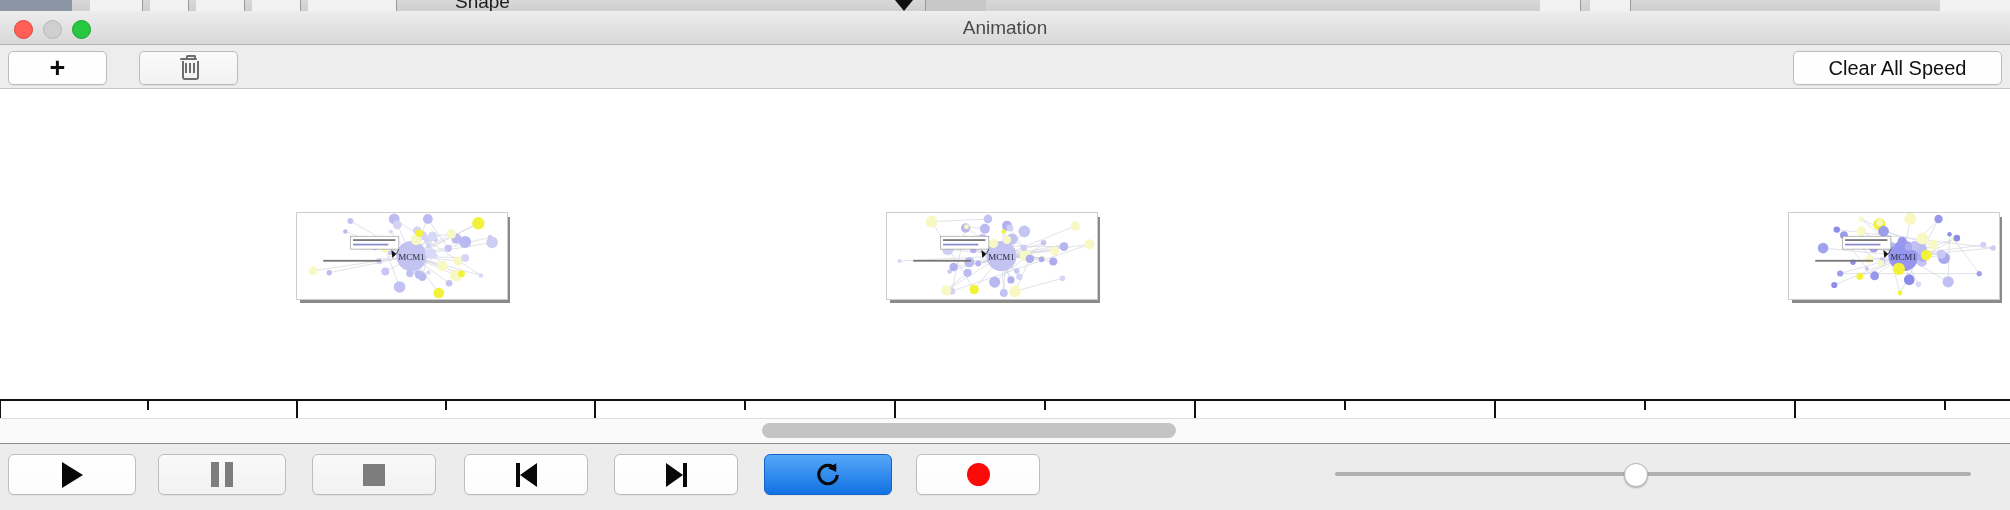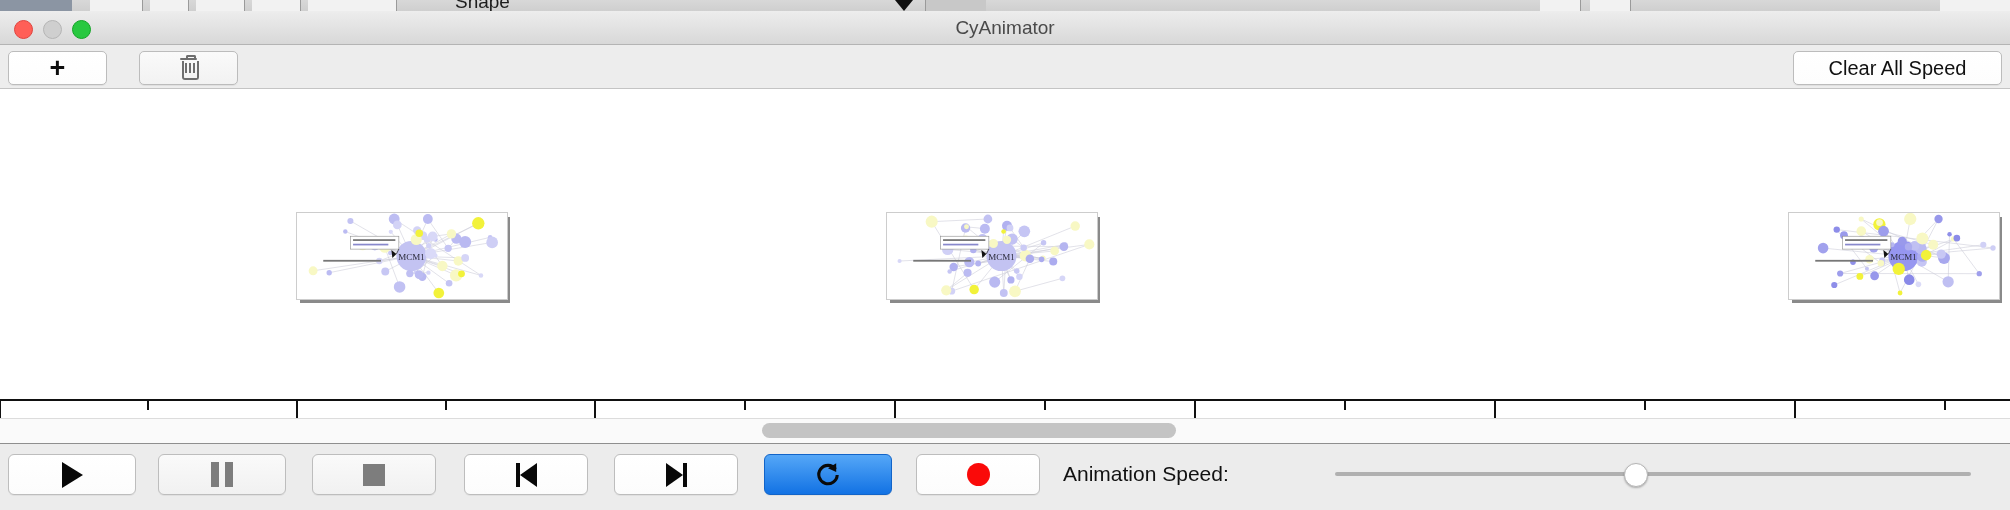--- a/index.html
+++ b/index.html
@@ -116,21 +116,21 @@
     <div class="bgtab" style="left:1590px;width:40px;"></div>
     <div class="bgtab" style="left:1940px;width:70px;"></div>
   </div>
 
   <div class="titlebar">
     <div class="lights">
       <span class="light red"></span>
       <span class="light yellow"></span>
       <span class="light green"></span>
     </div>
-    <div class="wtitle">CyAnimator</div>
+    <div class="wtitle">Animation</div>
   </div>
 
   <div class="toolbar">
     <div class="tbtn white" id="btn-add">
       <span class="plus-ico">+</span>
     </div>
     <div class="tbtn gray" id="btn-del">
       <span class="trash-ico">
         <span class="handle"></span>
           <span class="lid"></span>
@@ -524,19 +524,18 @@
         <div class="cbtn blue" style="left: 764px; width: 126px;">
           <svg width="30" height="30" viewBox="0 0 30 30">
             <path d="M22.5 9.2 A9.2 9.2 0 1 0 24.2 15" fill="none" stroke="#0a0a0a" stroke-width="3.1" stroke-linecap="butt"></path>
             <polygon points="23.2,3.2 23.2,12.0 15.0,8.2" fill="#0a0a0a"></polygon>
           </svg>
         </div>
         <div class="cbtn white" style="left: 916px; width: 122px;">
           <span class="ico-record"></span>
         </div>
       </div>
-    <div class="speed-label" id="speed-label" style="left: 1063px;">Animation Speed:</div>
     <div class="slider" id="speed-slider" style="left: 1335px; width: 636px;">
       <div class="track"></div>
       <div class="thumb" id="slider-thumb" style="left: 289px;"></div>
     </div>
   </div>
 </div>
 
 </body></html>

